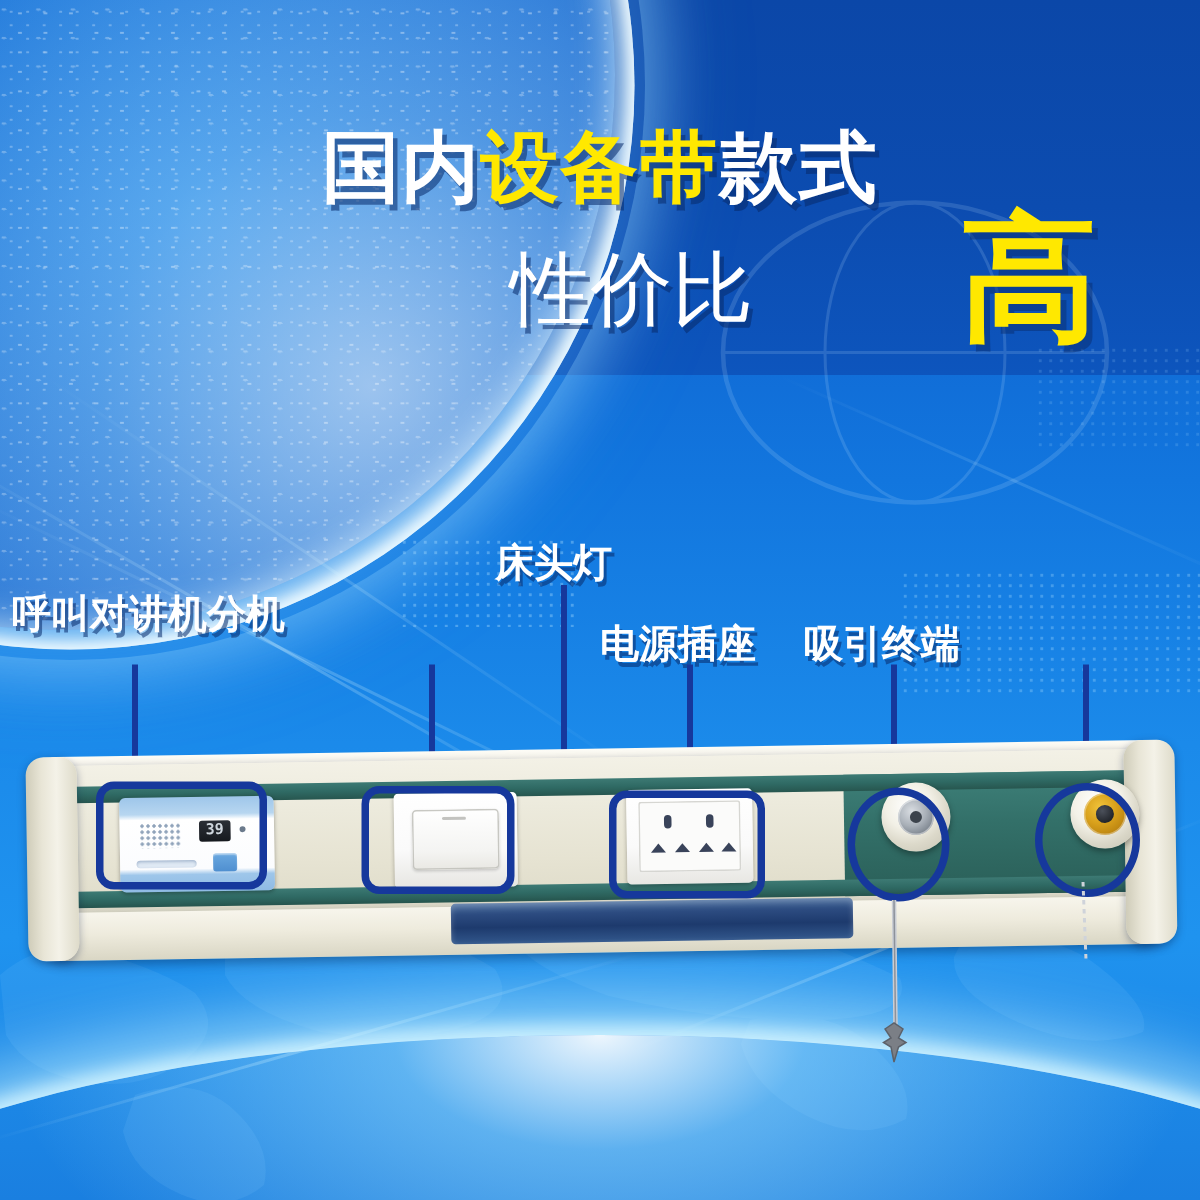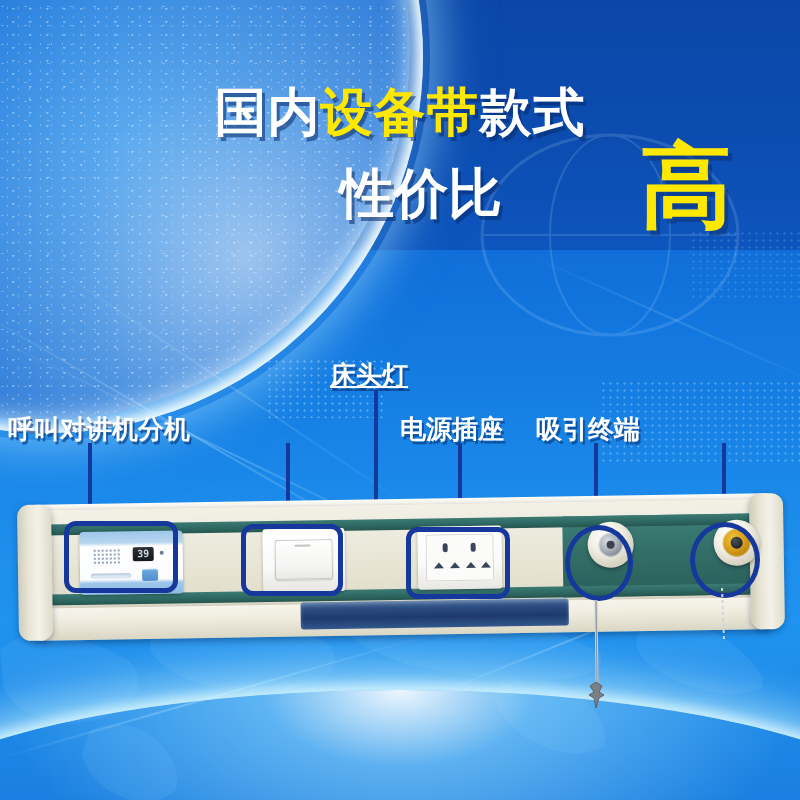--- a/index.html
+++ b/index.html
@@ -72,21 +72,21 @@
   .headline{position:absolute;left:0;top:0;width:800px;}
   .hl-line1{
     position:absolute;left:0;top:86px;width:800px;text-align:center;
     font-size:52px;font-weight:bold;letter-spacing:1px;line-height:1;
     white-space:nowrap;
   }
   .hl-line1 .w{color:#ffffff;text-shadow:3px 4px 0 rgba(8,42,105,.55);}
   .hl-line1 .y{color:#ffe800;text-shadow:3px 4px 0 rgba(8,42,105,.55);}
   .hl-line2{
     position:absolute;left:340px;top:166px;
-    font-size:54px;font-weight:bold;color:#ffffff;line-height:1;
+    font-size:54px;font-weight:normal;color:#ffffff;line-height:1;
     text-shadow:3px 4px 0 rgba(8,42,105,.55);white-space:nowrap;
   }
   .hl-big{
     position:absolute;left:640px;top:140px;
     font-size:92px;font-weight:bold;color:#ffe800;line-height:1;
     text-shadow:4px 5px 0 rgba(8,42,105,.45);white-space:nowrap;
   }
 
   
   .callout{
@@ -252,26 +252,26 @@
   </svg>
 
   <div class="headline">
     <div class="hl-line1">
       <span class="w">国内</span><span class="y">设备带</span><span class="w">款式</span>
     </div>
     <div class="hl-line2">性价比</div>
     <div class="hl-big">高</div>
   </div>
 
-  <div class="callout" style="left:8px;top:412px;">呼叫对讲机分机</div>
+  <div class="callout" style="left:8px;top:392px;">呼叫对讲机分机</div>
   <div class="leader" style="left:88px;top:443px;height:86px;"></div>
 
   <div class="leader" style="left:286px;top:443px;height:86px;"></div>
 
-  <div class="callout" style="left:330px;top:358px;text-decoration:underline;">床头灯</div>
+  <div class="callout" style="left:330px;top:358px;">床头灯</div>
   <div class="leader" style="left:374px;top:390px;height:216px;"></div>
 
   <div class="callout" style="left:400px;top:412px;">电源插座</div>
   <div class="leader" style="left:458px;top:443px;height:86px;"></div>
 
   <div class="callout" style="left:536px;top:412px;">吸引终端</div>
   <div class="leader" style="left:594px;top:443px;height:82px;"></div>
 
   <div class="leader" style="left:722px;top:443px;height:82px;"></div>
 

